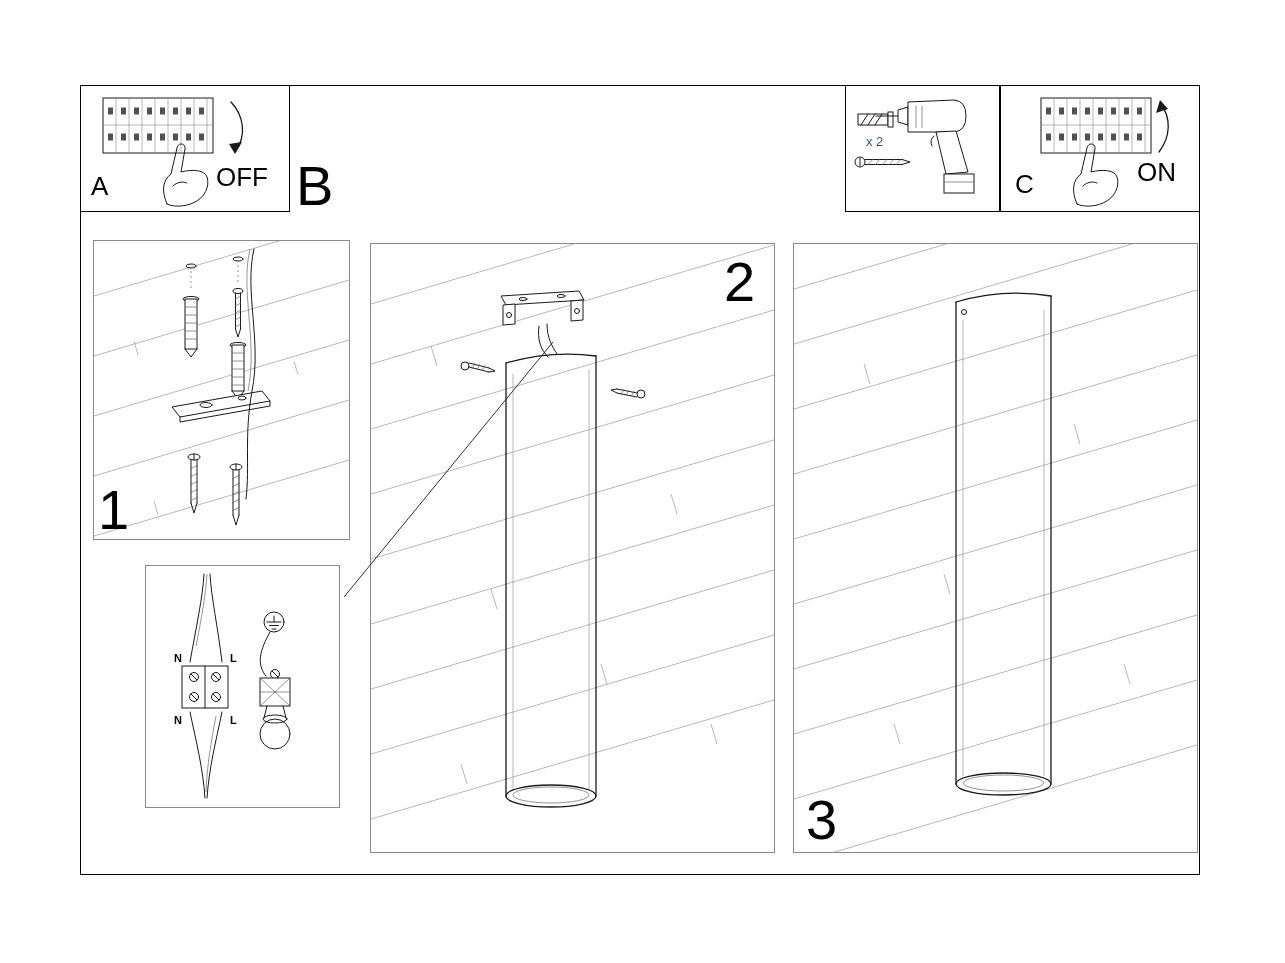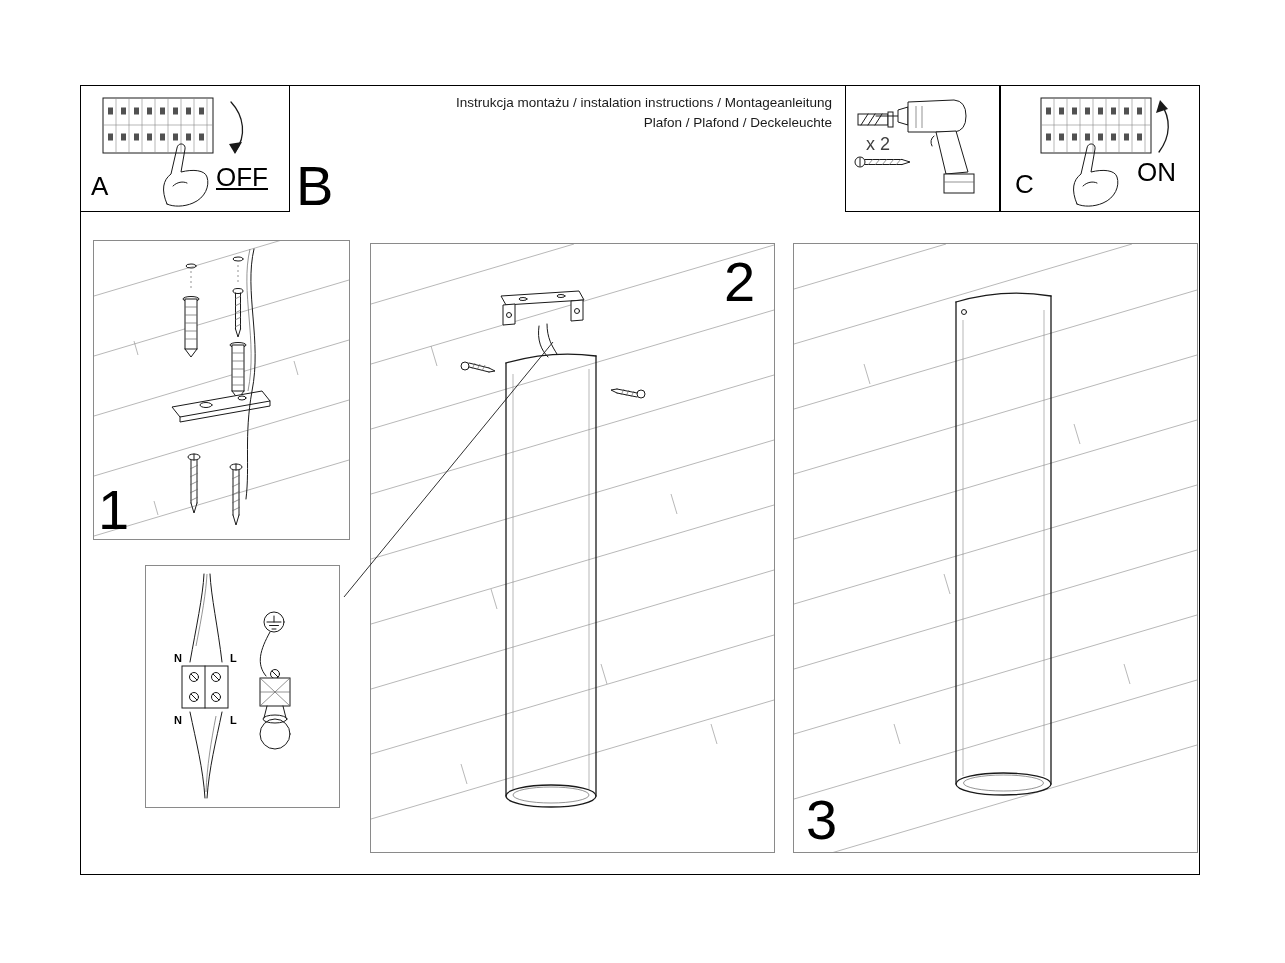--- a/index.html
+++ b/index.html
@@ -4,21 +4,21 @@
 <style>
   html,body{margin:0;padding:0;background:#ffffff;}
   .page{position:relative;width:1285px;height:963px;background:#fff;overflow:hidden;
         font-family:"Liberation Sans",sans-serif;color:#111;}
   .abs{position:absolute;}
   .frame{border:1.5px solid #000;background:#fff;box-sizing:border-box;}
   .panel{border:1px solid #8a8a8a;background:#fff;box-sizing:border-box;}
   .title-block{text-align:right;font-size:13.5px;line-height:20px;color:#1a1a1a;}
   .big-letter{font-size:56px;line-height:1;color:#000;}
   .med-letter{font-size:26px;line-height:1;color:#000;}
-  .small-label{font-size:18px;color:#404040;}
+  .small-label{font-size:13px;color:#1d4ed8;}
   .nl-label{font-size:11px;font-weight:bold;color:#000;}
   svg{display:block;overflow:hidden;}
   .s  {stroke:#1a1a1a;fill:none;stroke-width:1;stroke-linecap:round;stroke-linejoin:round;}
   .s2 {stroke:#1a1a1a;fill:none;stroke-width:1.3;stroke-linecap:round;stroke-linejoin:round;}
   .sl {stroke:#666;fill:none;stroke-width:0.7;}
   .sll{stroke:#888;fill:none;stroke-width:0.6;}
   .fb {fill:#1a1a1a;stroke:none;}
   .wh {fill:#fff;stroke:#1a1a1a;stroke-width:1;}
 </style>
 </head>
@@ -47,29 +47,25 @@
       <g>
         <path class="s" d="M86,118 C80,104 82,94 90,88 L96,62 C97,56 105,57 104,63 L100,86 C112,83 124,84 126,91 C129,100 124,112 112,117 C103,121 92,121 86,118 Z"></path>
         <path class="s" d="M92,100 C96,96 102,95 106,97"></path>
       </g>
       <g>
         <path class="s2" d="M150,16 C163,30 166,50 154,66"></path>
         <polygon class="fb" points="154,68 161,56 148,58"></polygon>
       </g>
     </svg>
     <div class="abs med-letter" style="left:10px;top:87px;">A</div>
-    <div class="abs med-letter" style="left:135px;top:78px;text-decoration:underline;">OFF</div>
+    <div class="abs med-letter" style="left:135px;top:78px;">OFF</div>
   </div>
 
   <div class="abs big-letter" style="left:296px;top:158px;">B</div>
 
-  <div class="abs title-block" style="left:380px;top:93px;width:452px;">
-    <div>Instrukcja montażu / instalation instructions / Montageanleitung</div>
-    <div>Plafon / Plafond / Deckeleuchte</div>
-  </div>
 
   <div class="abs frame" style="left:845px;top:85px;width:155px;height:127px;">
     <svg width="155" height="127" viewBox="0 0 155 127">
       <g>
         <rect class="wh" x="12" y="28" width="30" height="11"></rect>
         <path class="s" d="M15,39 L22,28 M22,39 L29,28 M29,39 L36,28"></path>
         <rect class="wh" x="42" y="26" width="5" height="15"></rect>
       </g>
       <g>
         <circle class="wh" cx="14" cy="76" r="5"></circle>

